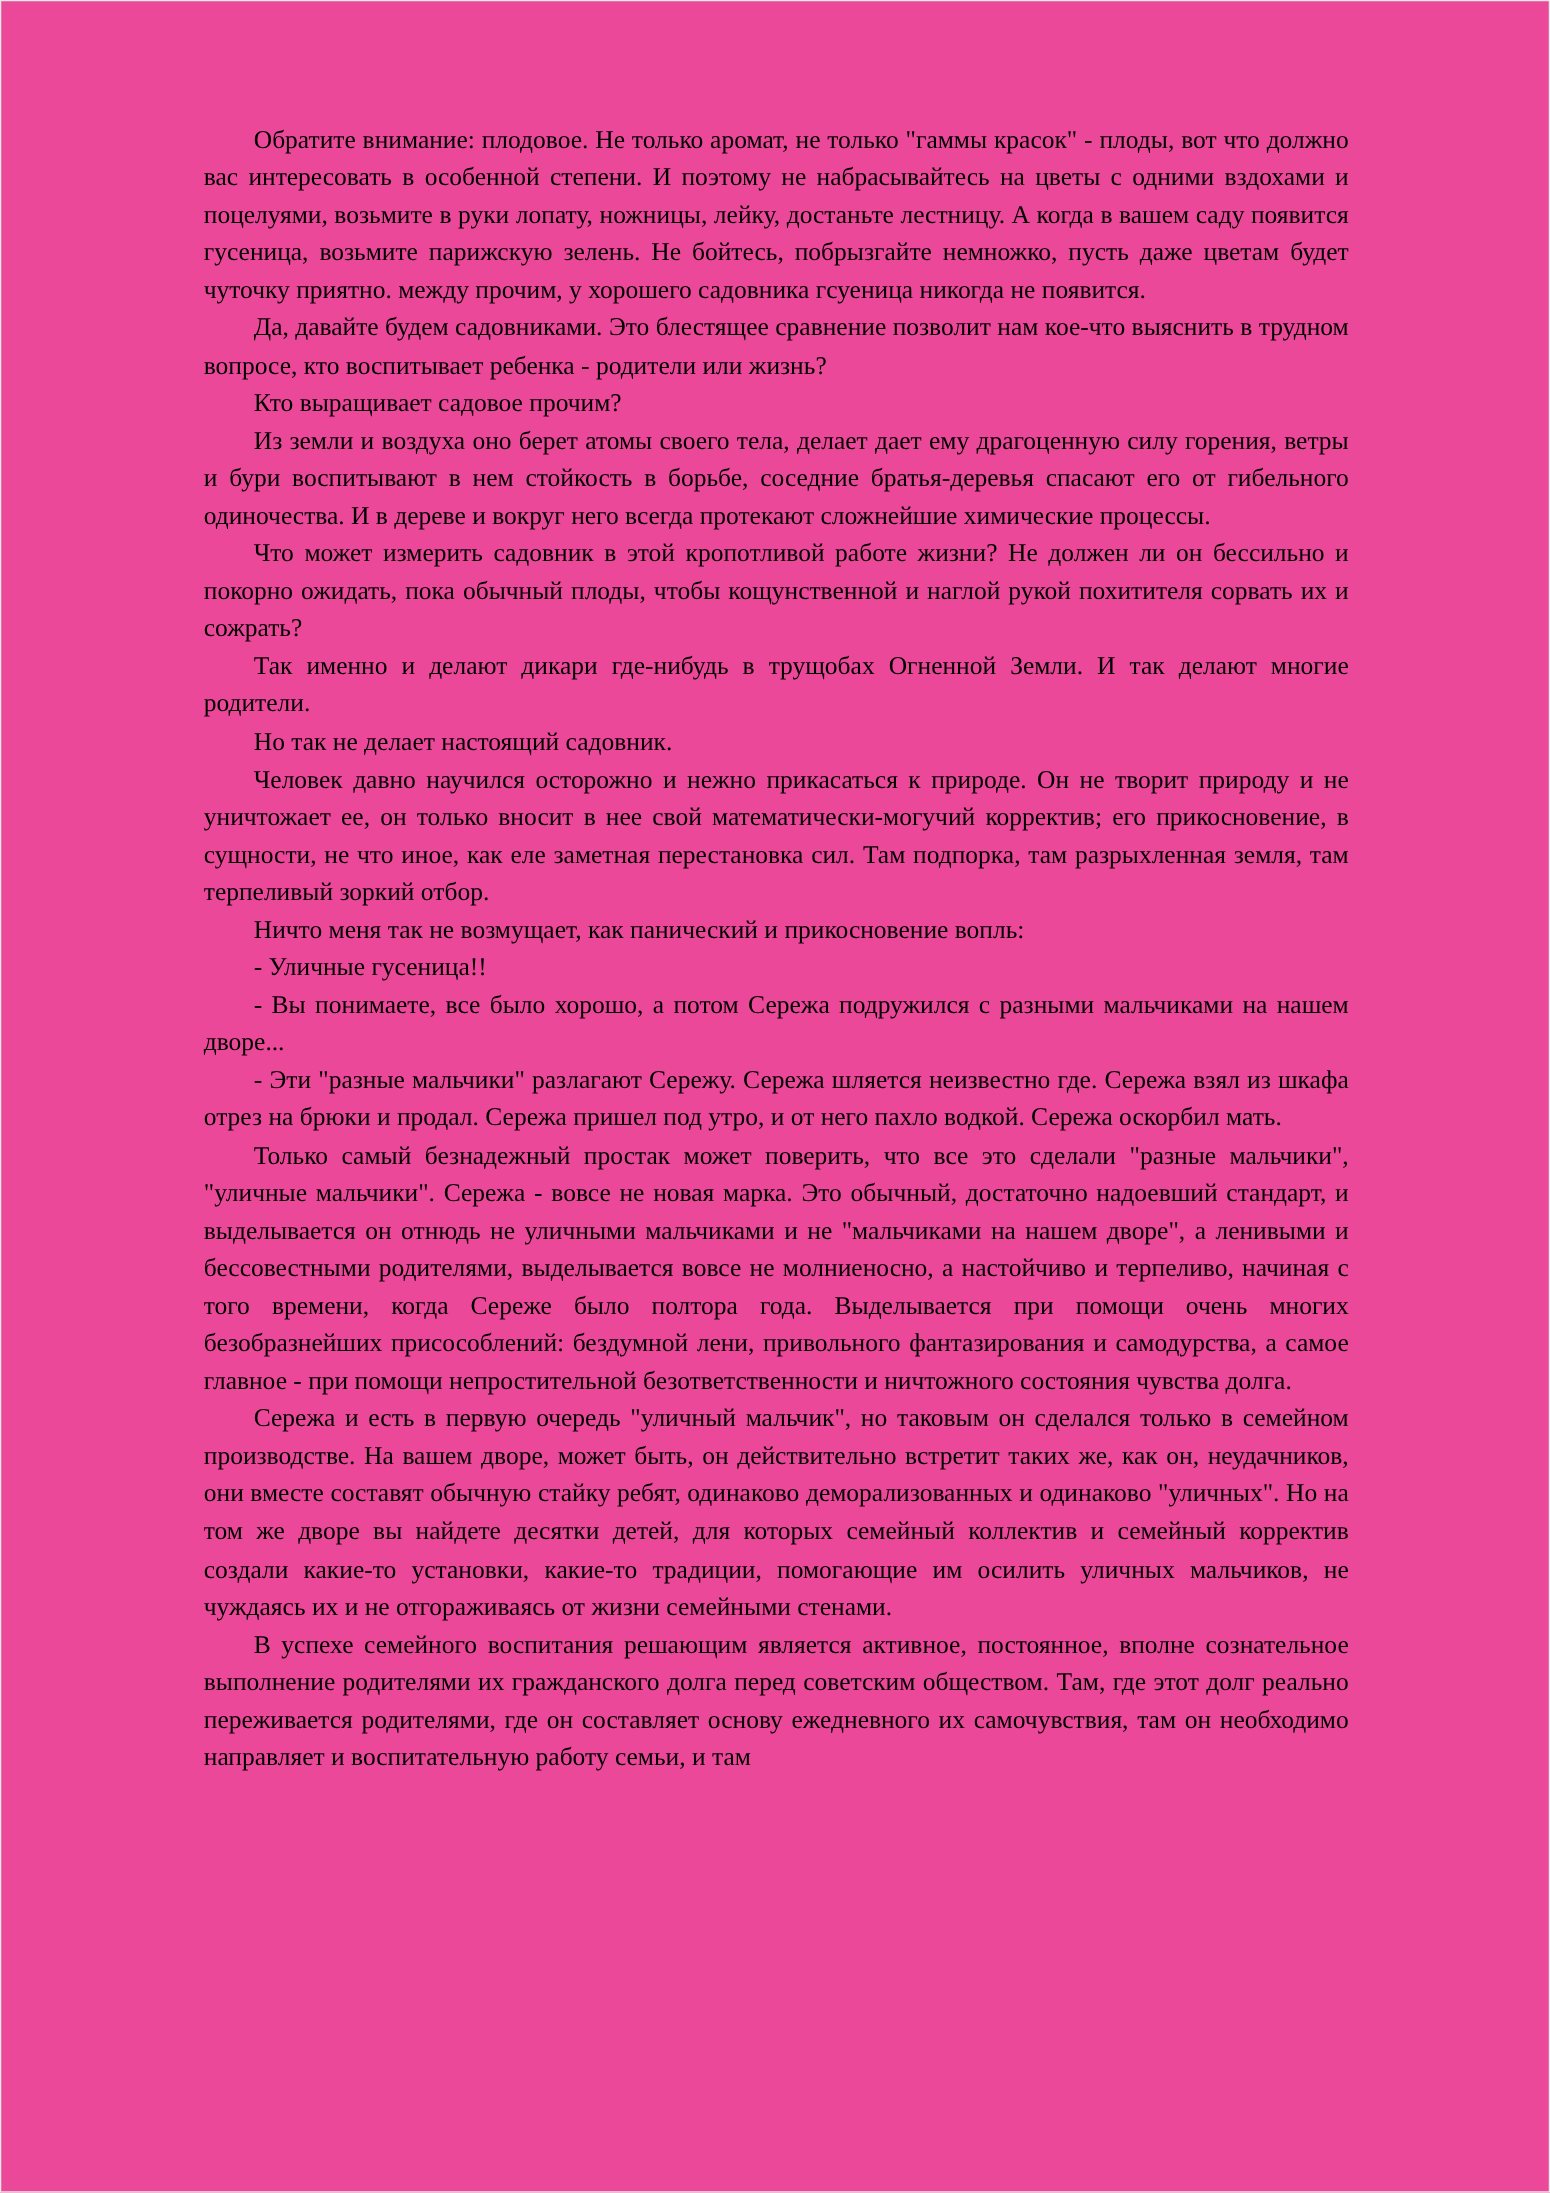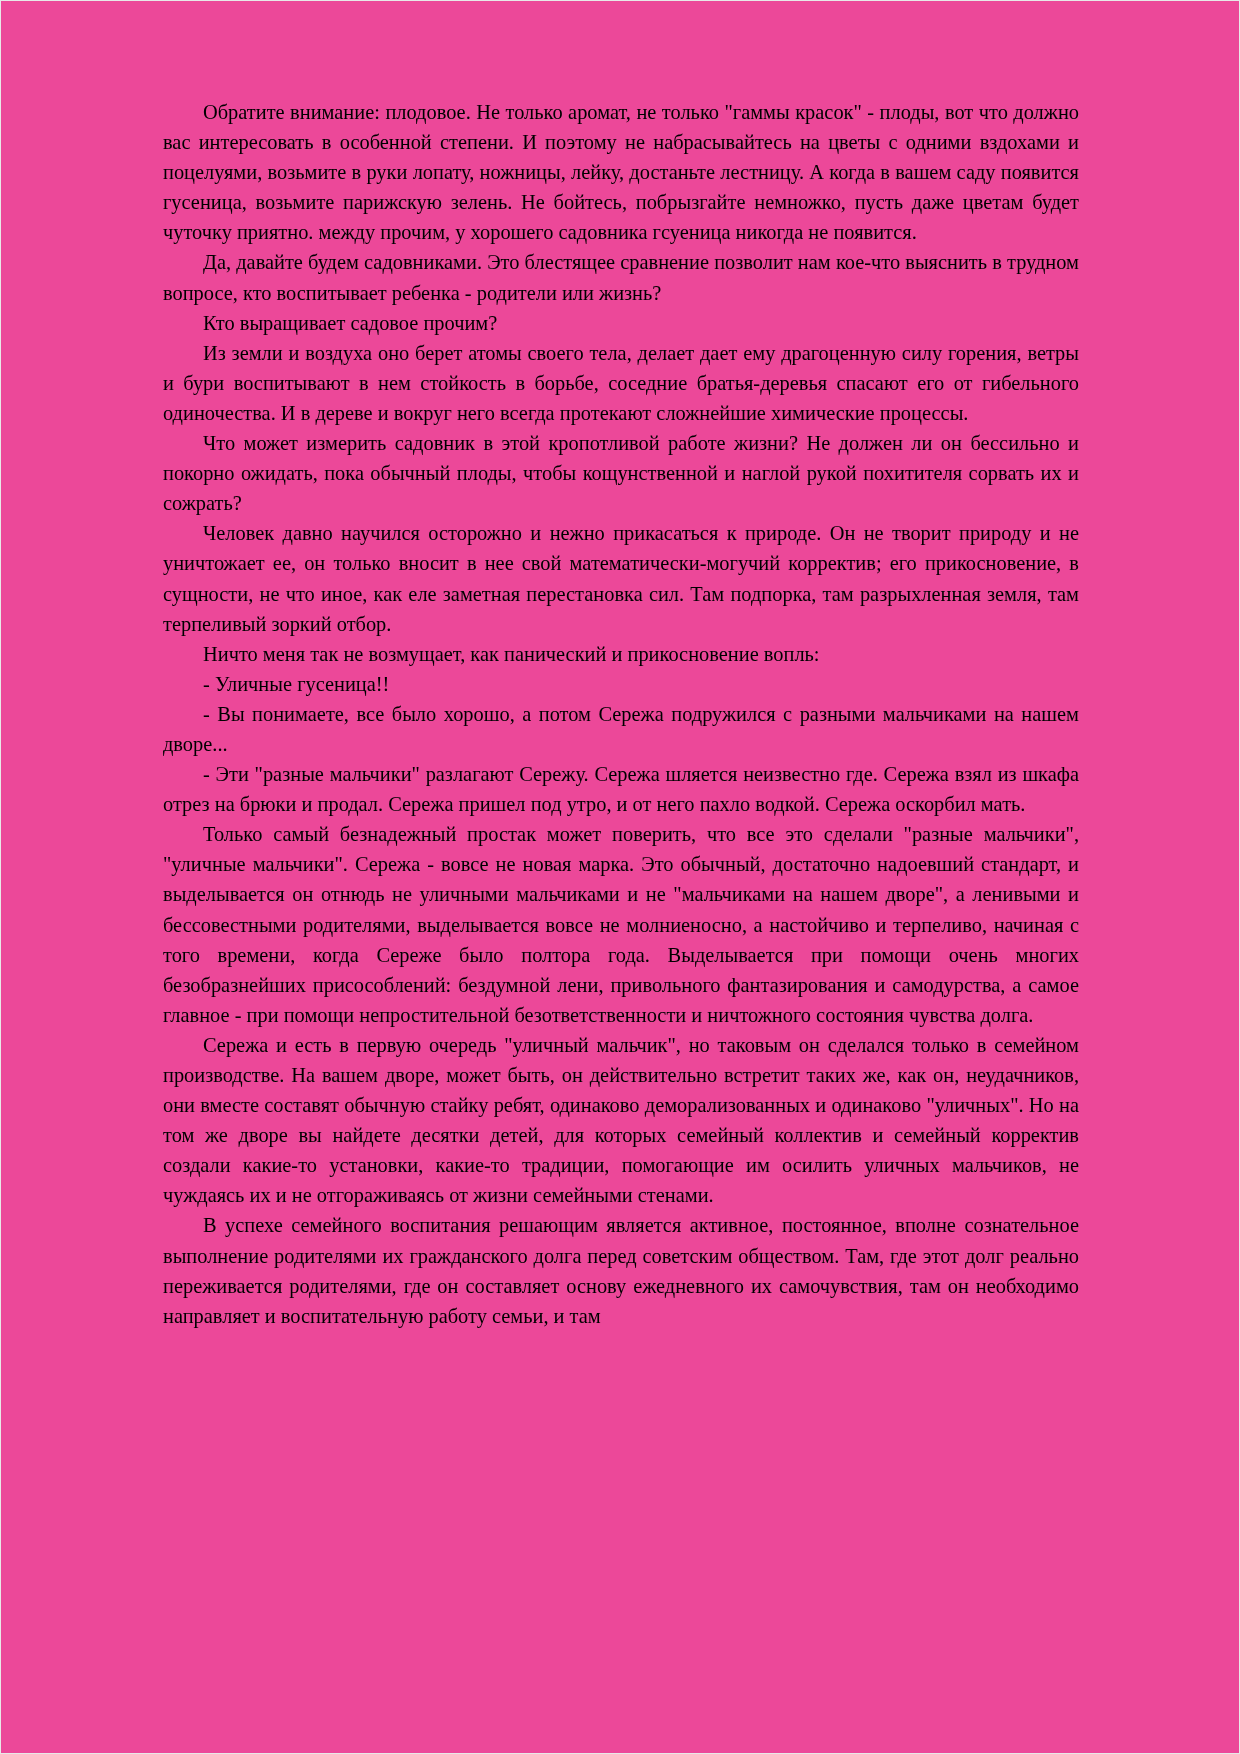--- a/index.html
+++ b/index.html
@@ -50,20 +50,22 @@
 <body>
 
 <div id="page-sheet">
   <div id="text-column">
 
     <p class="para">Обратите внимание: плодовое. Не только аромат, не только "гаммы красок" - плоды, вот что должно вас интересовать в особенной степени. И поэтому не набрасывайтесь на цветы с одними вздохами и поцелуями, возьмите в руки лопату, ножницы, лейку, достаньте лестницу. А когда в вашем саду появится гусеница, возьмите парижскую зелень. Не бойтесь, побрызгайте немножко, пусть даже цветам будет чуточку приятно. между прочим, у хорошего садовника гсуеница никогда не появится.</p>
     <p class="para">Да, давайте будем садовниками. Это блестящее сравнение позволит нам кое-что выяснить в трудном вопросе, кто воспитывает ребенка - родители или жизнь?</p>
     <p class="para">Кто выращивает садовое прочим?</p>
     <p class="para">Из земли и воздуха оно берет атомы своего тела, делает дает ему драгоценную силу горения, ветры и бури воспитывают в нем стойкость в борьбе, соседние братья-деревья спасают его от гибельного одиночества. И в дереве и вокруг него всегда протекают сложнейшие химические процессы.</p>
     <p class="para">Что может измерить садовник в этой кропотливой работе жизни? Не должен ли он бессильно и покорно ожидать, пока обычный плоды, чтобы кощунственной и наглой рукой похитителя сорвать их и сожрать?</p>
+    <p class="para">Так именно и делают дикари где-нибудь в трущобах Огненной Земли. И так делают многие родители.</p>
+    <p class="para">Но так не делает настоящий садовник.</p>
     <p class="para">Человек давно научился осторожно и нежно прикасаться к природе. Он не творит природу и не уничтожает ее, он только вносит в нее свой математически-могучий корректив; его прикосновение, в сущности, не что иное, как еле заметная перестановка сил. Там подпорка, там разрыхленная земля, там терпеливый зоркий отбор.</p>
     <p class="para">Ничто меня так не возмущает, как панический и прикосновение вопль:</p>
     <p class="para">- Уличные гусеница!!</p>
     <p class="para">- Вы понимаете, все было хорошо, а потом Сережа подружился с разными мальчиками на нашем дворе...</p>
     <p class="para">- Эти "разные мальчики" разлагают Сережу. Сережа шляется неизвестно где. Сережа взял из шкафа отрез на брюки и продал. Сережа пришел под утро, и от него пахло водкой. Сережа оскорбил мать.</p>
     <p class="para">Только самый безнадежный простак может поверить, что все это сделали "разные мальчики", "уличные мальчики". Сережа - вовсе не новая марка. Это обычный, достаточно надоевший стандарт, и выделывается он отнюдь не уличными мальчиками и не "мальчиками на нашем дворе", а ленивыми и бессовестными родителями, выделывается вовсе не молниеносно, а настойчиво и терпеливо, начиная с того времени, когда Сереже было полтора года. Выделывается при помощи очень многих безобразнейших присособлений: бездумной лени, привольного фантазирования и самодурства, а самое главное - при помощи непростительной безответственности и ничтожного состояния чувства долга.</p>
     <p class="para">Сережа и есть в первую очередь "уличный мальчик", но таковым он сделался только в семейном производстве. На вашем дворе, может быть, он действительно встретит таких же, как он, неудачников, они вместе составят обычную стайку ребят, одинаково деморализованных и одинаково "уличных". Но на том же дворе вы найдете десятки детей, для которых семейный коллектив и семейный корректив создали какие-то установки, какие-то традиции, помогающие им осилить уличных мальчиков, не чуждаясь их и не отгораживаясь от жизни семейными стенами.</p>
     <p class="para">В успехе семейного воспитания решающим является активное, постоянное, вполне сознательное выполнение родителями их гражданского долга перед советским обществом. Там, где этот долг реально переживается родителями, где он составляет основу ежедневного их самочувствия, там он необходимо направляет и воспитательную работу семьи, и там</p>
 
   </div>

